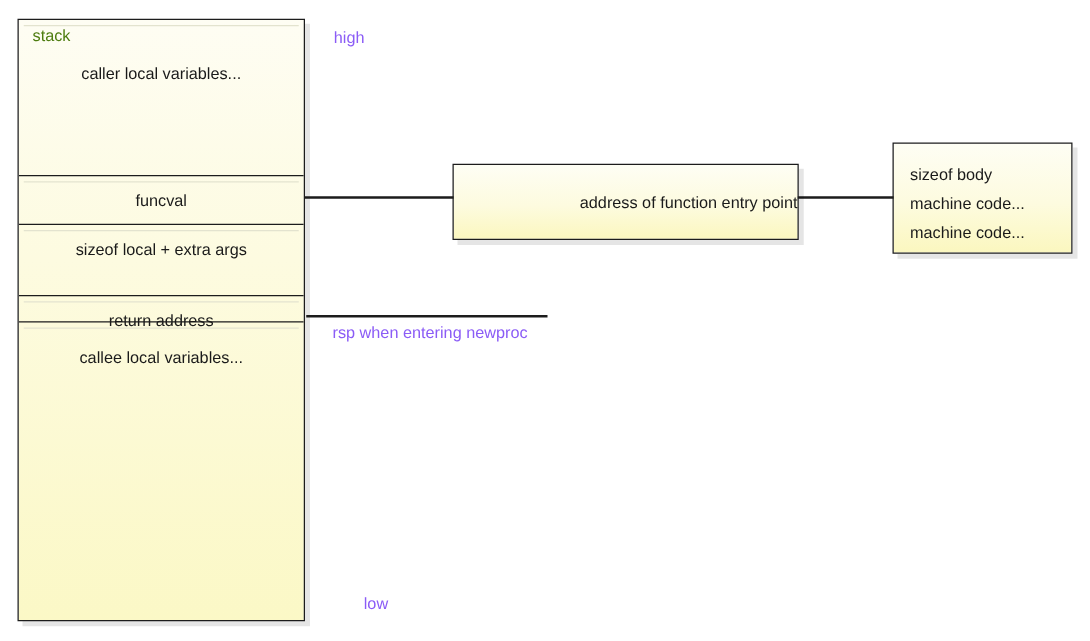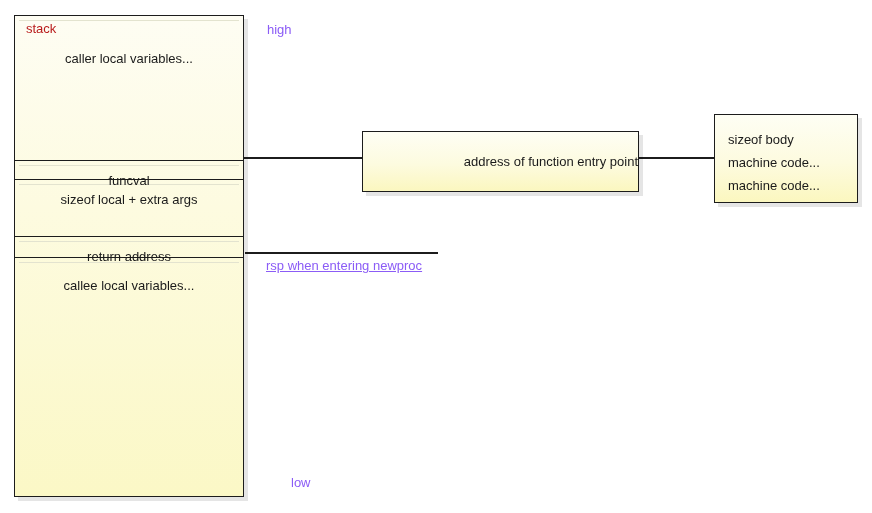--- a/index.html
+++ b/index.html
@@ -73,33 +73,33 @@
     font-size: 13px;
     color: #1a1a1a;
     white-space: nowrap;
   }
 
   #stack-title {
     position: absolute;
     left: 26px;
     top: 21px;
     font-size: 13px;
-    color: #b91c1c;
+    color: #4d7c0f;
     z-index: 3;
   }
 
   
   .free-label {
     position: absolute;
     font-size: 13px;
     color: #8b5cf6;
     white-space: nowrap;
   }
   #label-high { left: 267px; top: 22px; }
-  #label-rsp  { left: 266px; top: 258px; text-decoration: underline; }
+  #label-rsp  { left: 266px; top: 258px; }
   #label-low  { left: 267px; top: 475px; padding-left: 24px; }
 
   
   .connector {
     position: absolute;
     background: #1c1c1c;
     height: 1.6px;
   }
   #conn-funcval-addr { left: 244px; top: 157px; width: 119px; }
   #conn-addr-body    { left: 638px; top: 157px; width: 77px; }
@@ -137,21 +137,21 @@
 
 <div class="canvas">
 
   <div class="box" id="stack-box">
 
     <div class="stack-cell first" style="top:0px;height:85px;">
       <span class="cell-label">caller local variables...</span>
     </div>
 
 
-    <div class="stack-cell" style="top:124px;height:39px;margin-top:20px;">
+    <div class="stack-cell" style="top:124px;height:39px;">
       <span class="cell-label">funcval</span>
     </div>
 
     <div class="stack-cell" style="top:163px;height:39px;">
       <span class="cell-label">sizeof local + extra args</span>
     </div>
 
     <div class="stack-cell" style="top:220px;height:39px;">
       <span class="cell-label">return address</span>
     </div>

